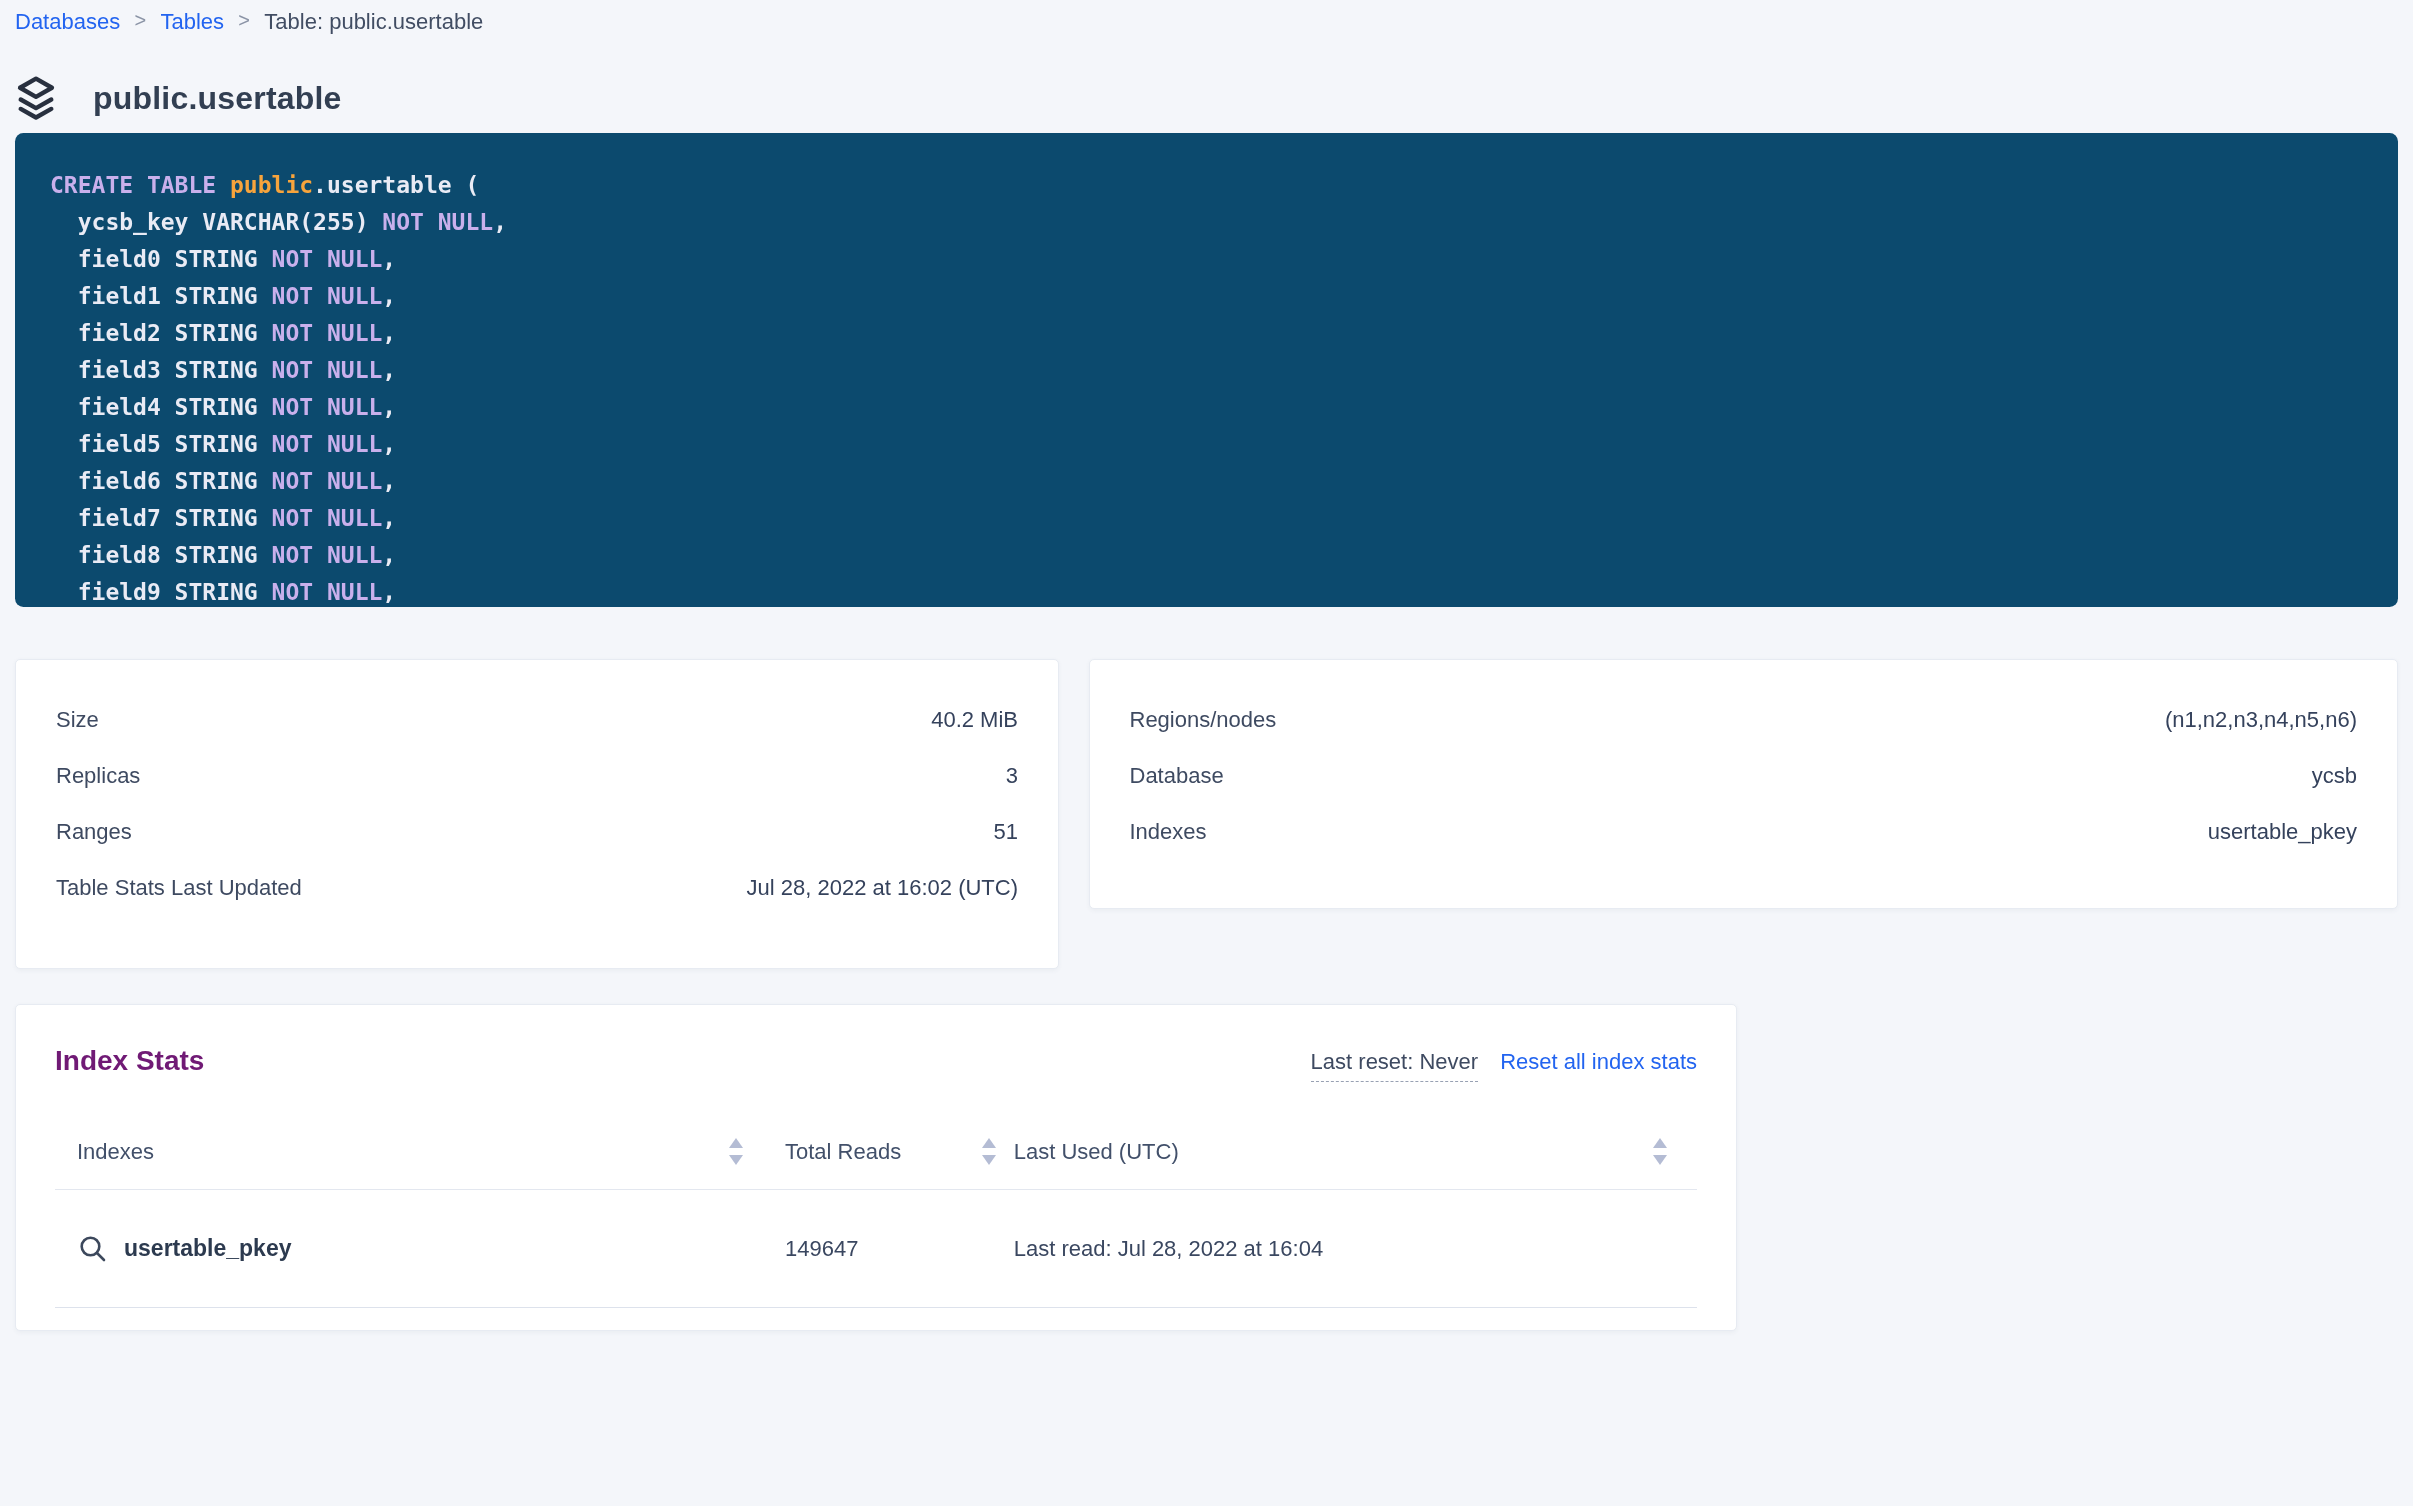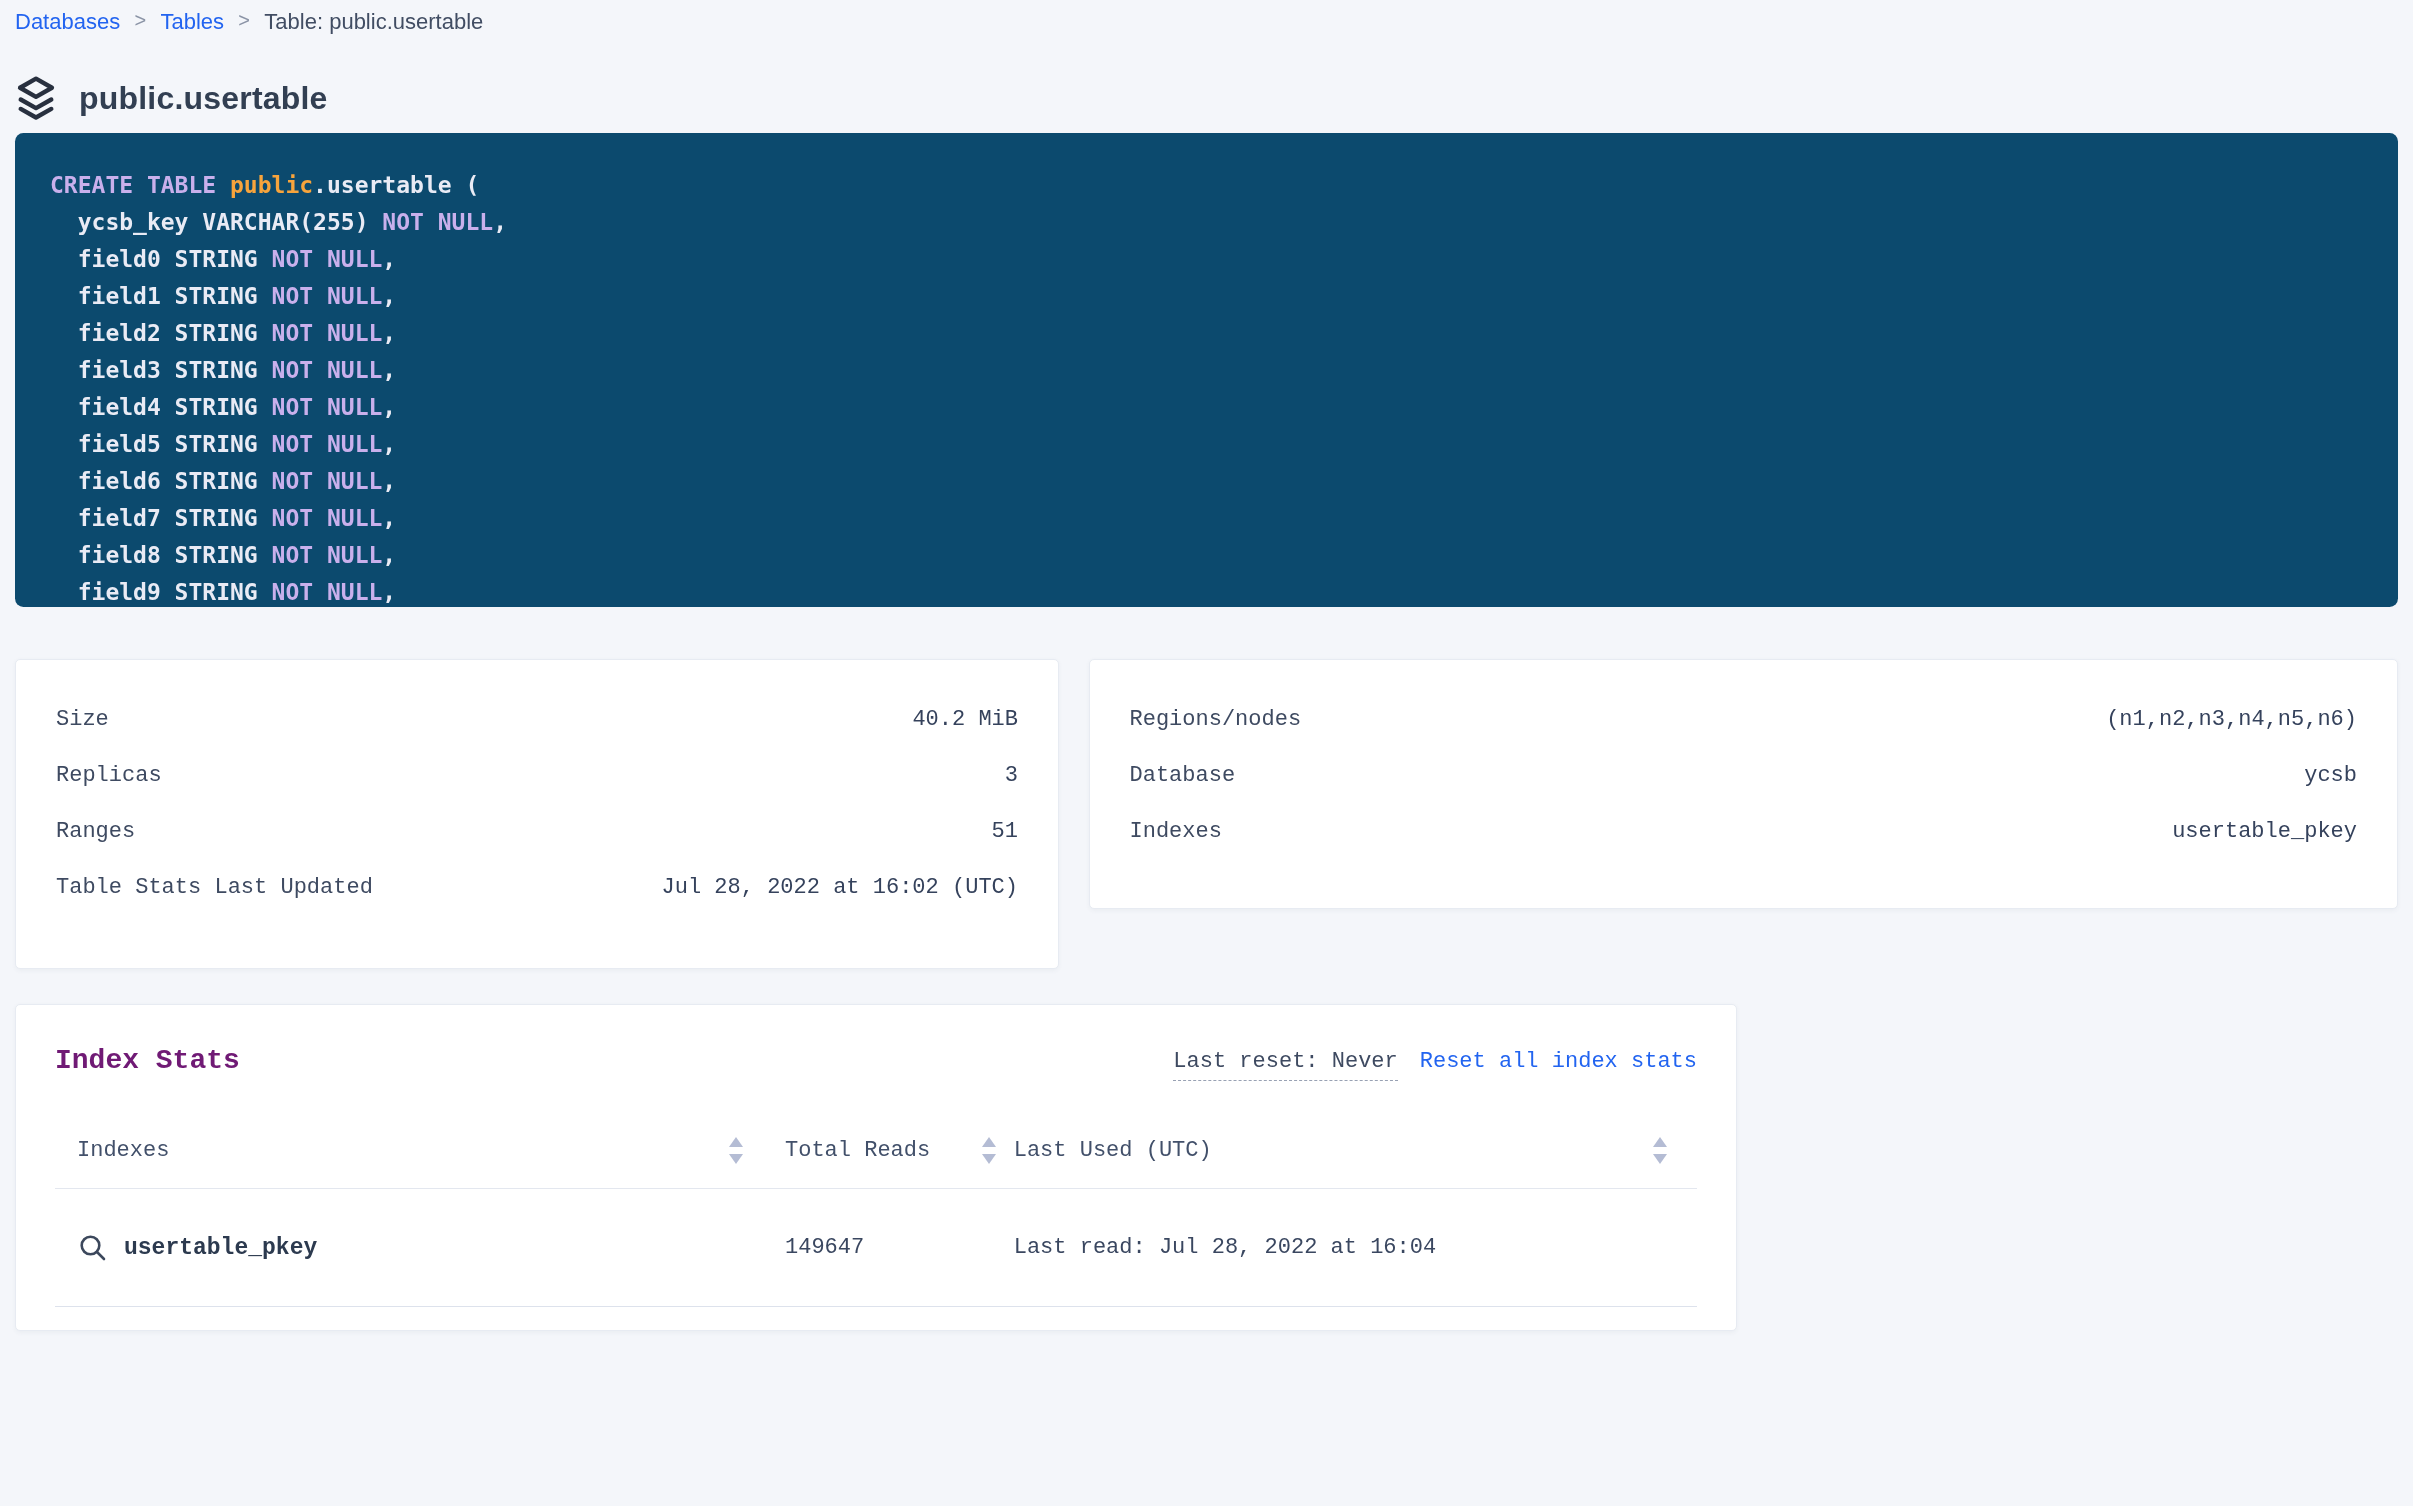--- a/index.html
+++ b/index.html
@@ -12,42 +12,42 @@
   }
   .page { padding:8.4px 15px 0; }
 
   
   .breadcrumb { display:flex; align-items:center; gap:14.3px; font-size:22px; line-height:27px; }
   .bc-link { color:#2264f0; text-decoration:none; cursor:pointer; }
   .bc-sep { color:#8b94a6; font-size:20px; transform:translateY(-0.8px); }
   .bc-current { color:#414d63; }
 
   
-  .title-row { margin-top:40px; display:flex; align-items:center; gap:22px; }
+  .title-row { margin-top:40px; display:flex; align-items:center; gap:36px; }
   .title-row h1 { font-size:32px; font-weight:600; color:#323f52; letter-spacing:0.2px; }
   .layers-icon svg { display:block; }
 
   
   .tabs { margin-top:42px; display:flex; border-bottom:1.7px solid #dfe3ea; }
   .tab { position:relative; padding:0 27px 18.6px; margin-right:52px; font-size:23px; color:#3f4a5c; cursor:pointer; }
   .tab.active { color:#2264f0; font-weight:700; }
   .tab.active::after { content:""; position:absolute; left:0; right:0; bottom:-3.4px; height:5.9px; border-radius:3.4px; background:#2264f0; }
 
   
   .code-block {
     margin-top:12px; height:474px; background:#0c4a6e; border-radius:8.4px;
     padding:34px 25px 32px 35px; overflow:hidden;
   }
   .code-block code { display:block; white-space:pre; font-family:"DejaVu Sans Mono", monospace; font-size:23px; line-height:37px; font-weight:700; }
   .tok-kw { color:#c9b0ec; }
   .tok-name { color:#f7a43c; }
   .tok-plain { color:#e9ebf5; }
 
   
-  .card { background:#fff; border:0.8px solid #e7ebf2; border-radius:5px; box-shadow:0 1.7px 4.2px rgba(60,70,90,.05);font-family:Liberation Mono, monospace; }
+  .card { background:#fff; border:0.8px solid #e7ebf2; border-radius:5px; box-shadow:0 1.7px 4.2px rgba(60,70,90,.05); }
   .cards-row { margin-top:52px; display:flex; gap:29.5px; align-items:flex-start; }
   .stats-card-left  { width:1044px; padding:42px 40px 63px; }
   .stats-card-right { flex:1; padding:42px 40px 59px; }
   .stat-row { display:flex; justify-content:space-between; align-items:center; height:35px; margin-bottom:21px; font-size:22px; }
   .stat-row:last-child { margin-bottom:0; }
   .stat-label { color:#3e4a61; }
   .stat-value { color:#35425c; display:flex; align-items:center; }
   .status-dot { width:18.6px; height:18.6px; border-radius:50%; background:#38a406; margin-right:13.5px; }
 
   

